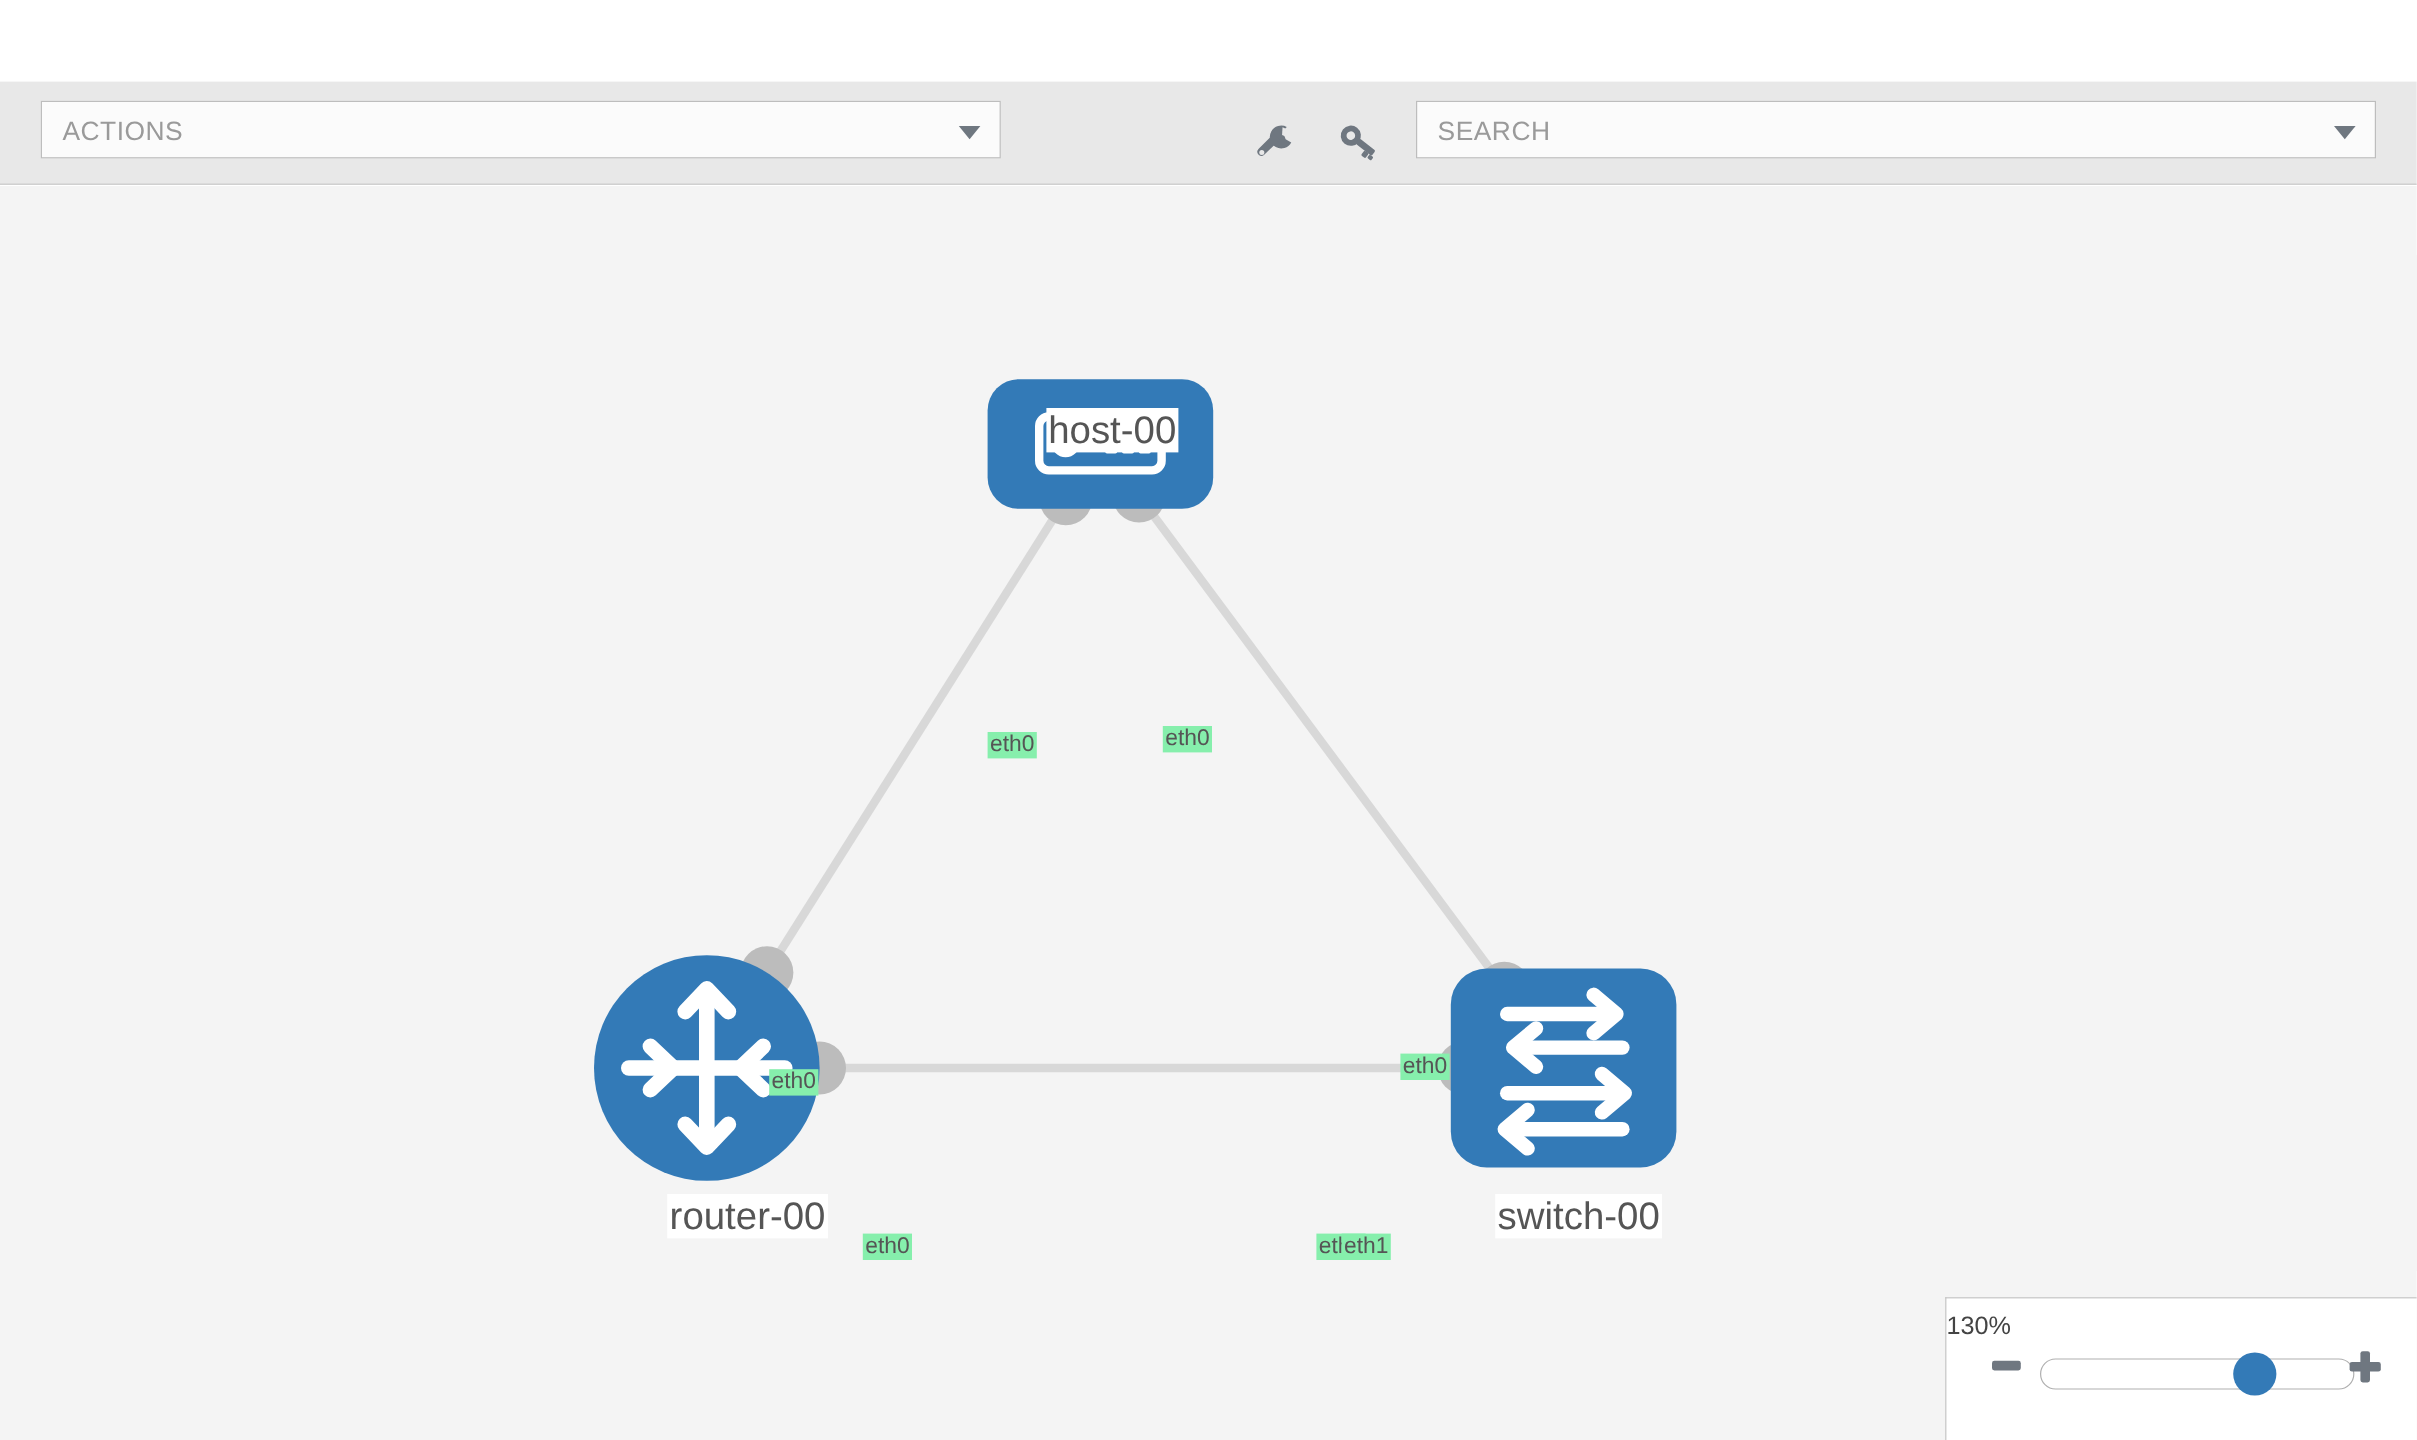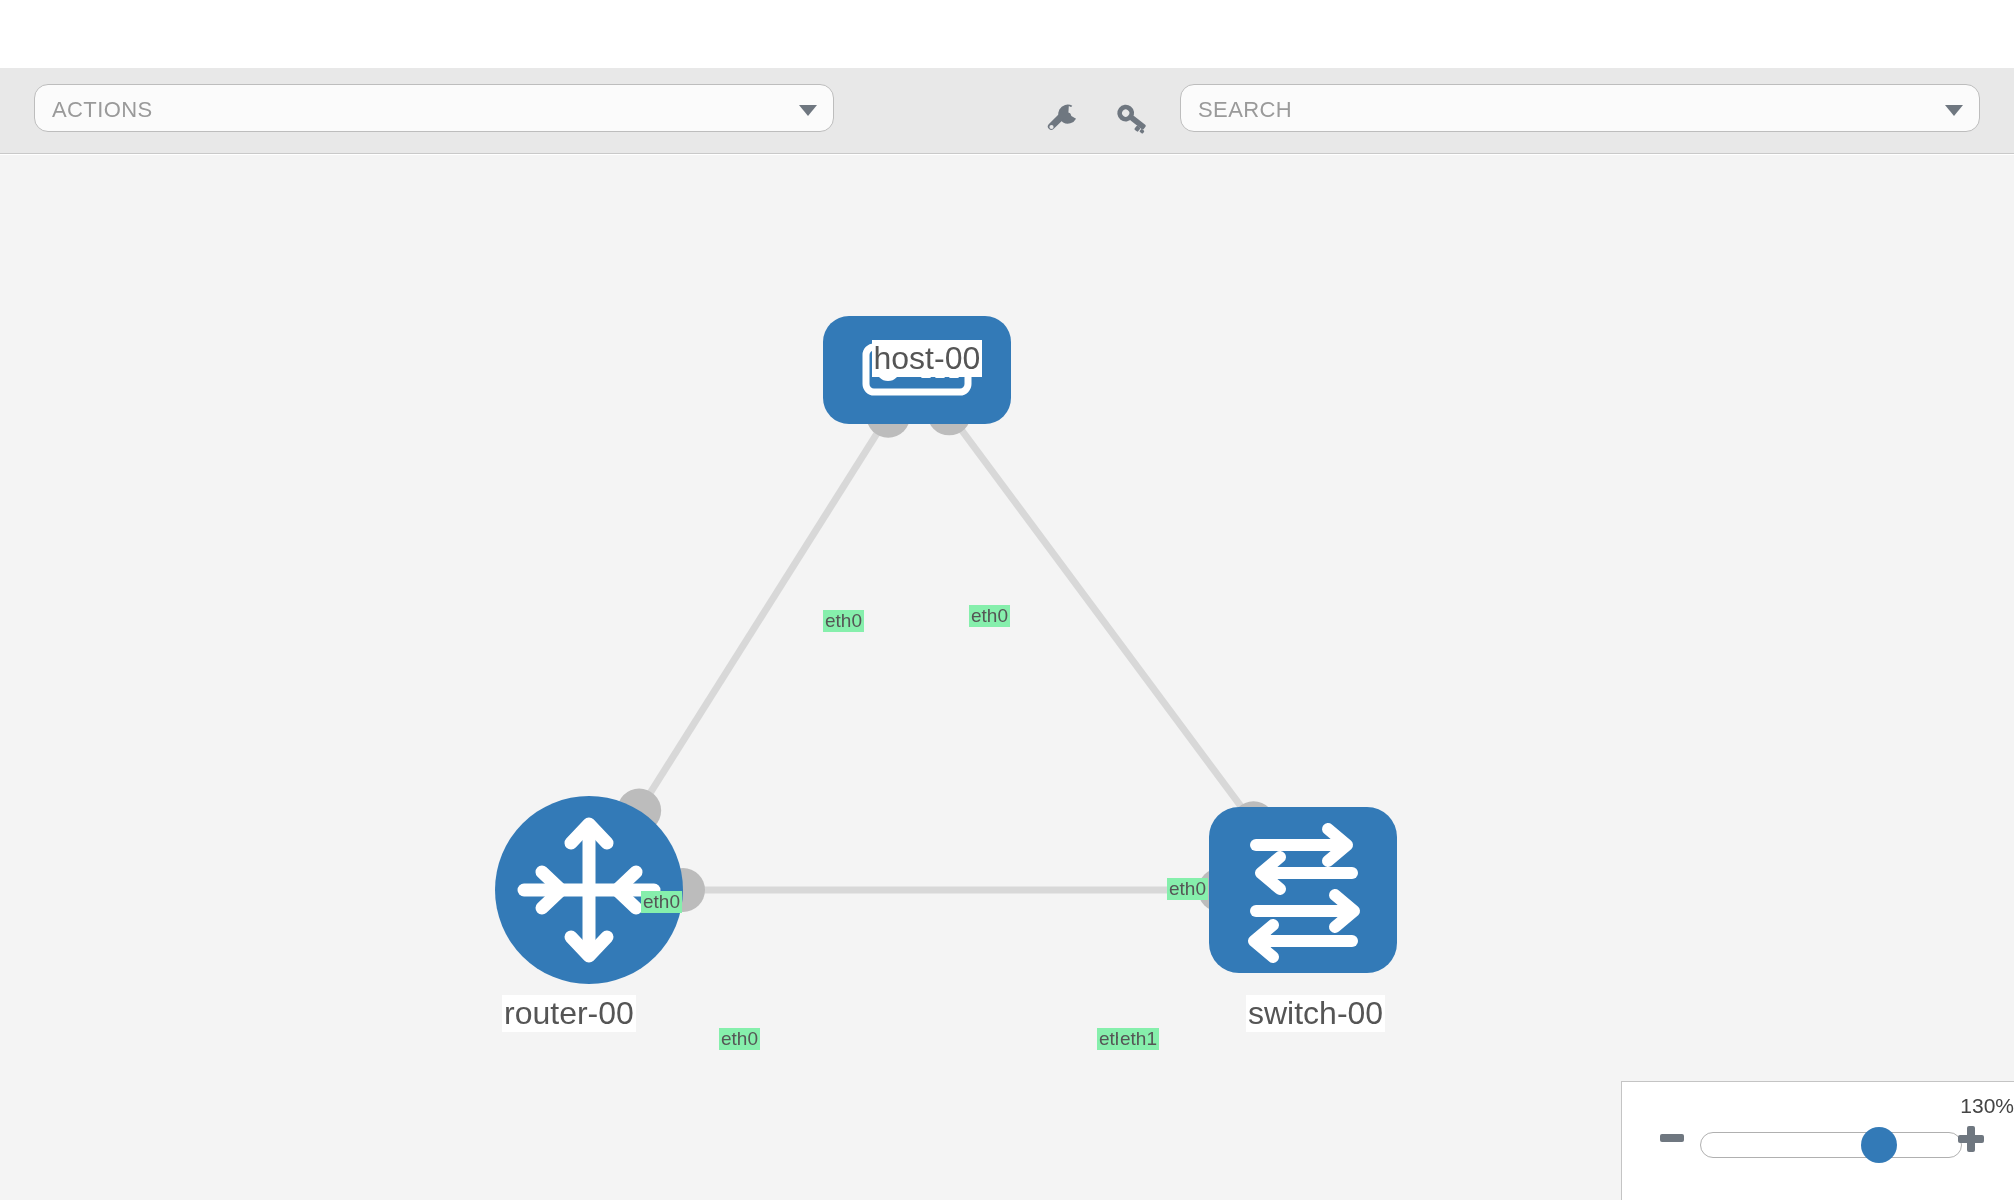--- a/index.html
+++ b/index.html
@@ -50,21 +50,21 @@
     position: absolute;
     left: 0; top: 68px;
     width: 2014px; height: 86px;
     background: #e8e8e8;
     border-bottom: 1px solid #c9c9c9;
   }
   .select-box {
     position: absolute;
     background: #fbfbfb;
     border: 1px solid #bdbdbd;
-    border-radius: 14px;
+    border-radius: 0;
     height: 48px;
   }
   .select-box .sel-label {
     position: absolute;
     left: 17px; top: 12px;
     font-size: 22px;
     color: #9a9a9a;
     letter-spacing: 0.4px;
     white-space: nowrap;
   }
@@ -122,21 +122,21 @@
     left: 1621px; top: 1081px;
     width: 393px; height: 119px;
     background: #ffffff;
     border: 1px solid #c4c4c4;
     border-right: none;
     border-bottom: none;
   }
   .zoom-value {
     position: absolute;
     left: 0; right: 0; top: 12px;
-    text-align: right;
+    text-align: left;
     font-size: 21px;
     color: #444444;
   }
   .zoom-minus, .zoom-plus {
     position: absolute;
     top: 44px;
     cursor: pointer;
   }
   .zoom-minus { left: 38px; width: 24px; height: 8px; background: #6f7780; border-radius: 2px; margin-top: 8px; }
   .zoom-plus  { right: 30px; width: 26px; height: 26px; }
@@ -269,21 +269,21 @@
           <polyline points="1280,702 1261,718 1280,734"></polyline>
           <line x1="1256" y1="756" x2="1352" y2="756"></line>
           <polyline points="1335,740 1354,756 1335,772"></polyline>
           <line x1="1352" y1="786" x2="1256" y2="786"></line>
           <polyline points="1273,770 1254,786 1273,802"></polyline>
         </g>
       </g>
     </svg>
 
     <div class="node-label" id="label-host" style="left: 871.5px; top: 185px;">host-00</div>
-    <div class="node-label" id="label-router" style="left: 502px; top: 840px;">router-00</div>
+    <div class="node-label" id="label-router" style="left: 556px; top: 840px;">router-00</div>
     <div class="node-label" id="label-switch" style="left: 1246px; top: 840px;">switch-00</div>
 
     <div id="port-labels">
         <div class="port-label" style="left: 823px; top: 455px; z-index: 4;">eth0</div>
         <div class="port-label" style="left: 969px; top: 450px; z-index: 4;">eth0</div>
         <div class="port-label" style="left: 641px; top: 736px; z-index: 4;">eth0</div>
         <div class="port-label" style="left: 1167px; top: 723px; z-index: 4;">eth0</div>
         <div class="port-label" style="left: 719px; top: 873px; z-index: 4;">eth0</div>
         <div class="port-label" style="left: 1097px; top: 873px; z-index: 4;">eth0</div>
         <div class="port-label" style="left: 1118px; top: 873px; z-index: 5;">eth1</div>

